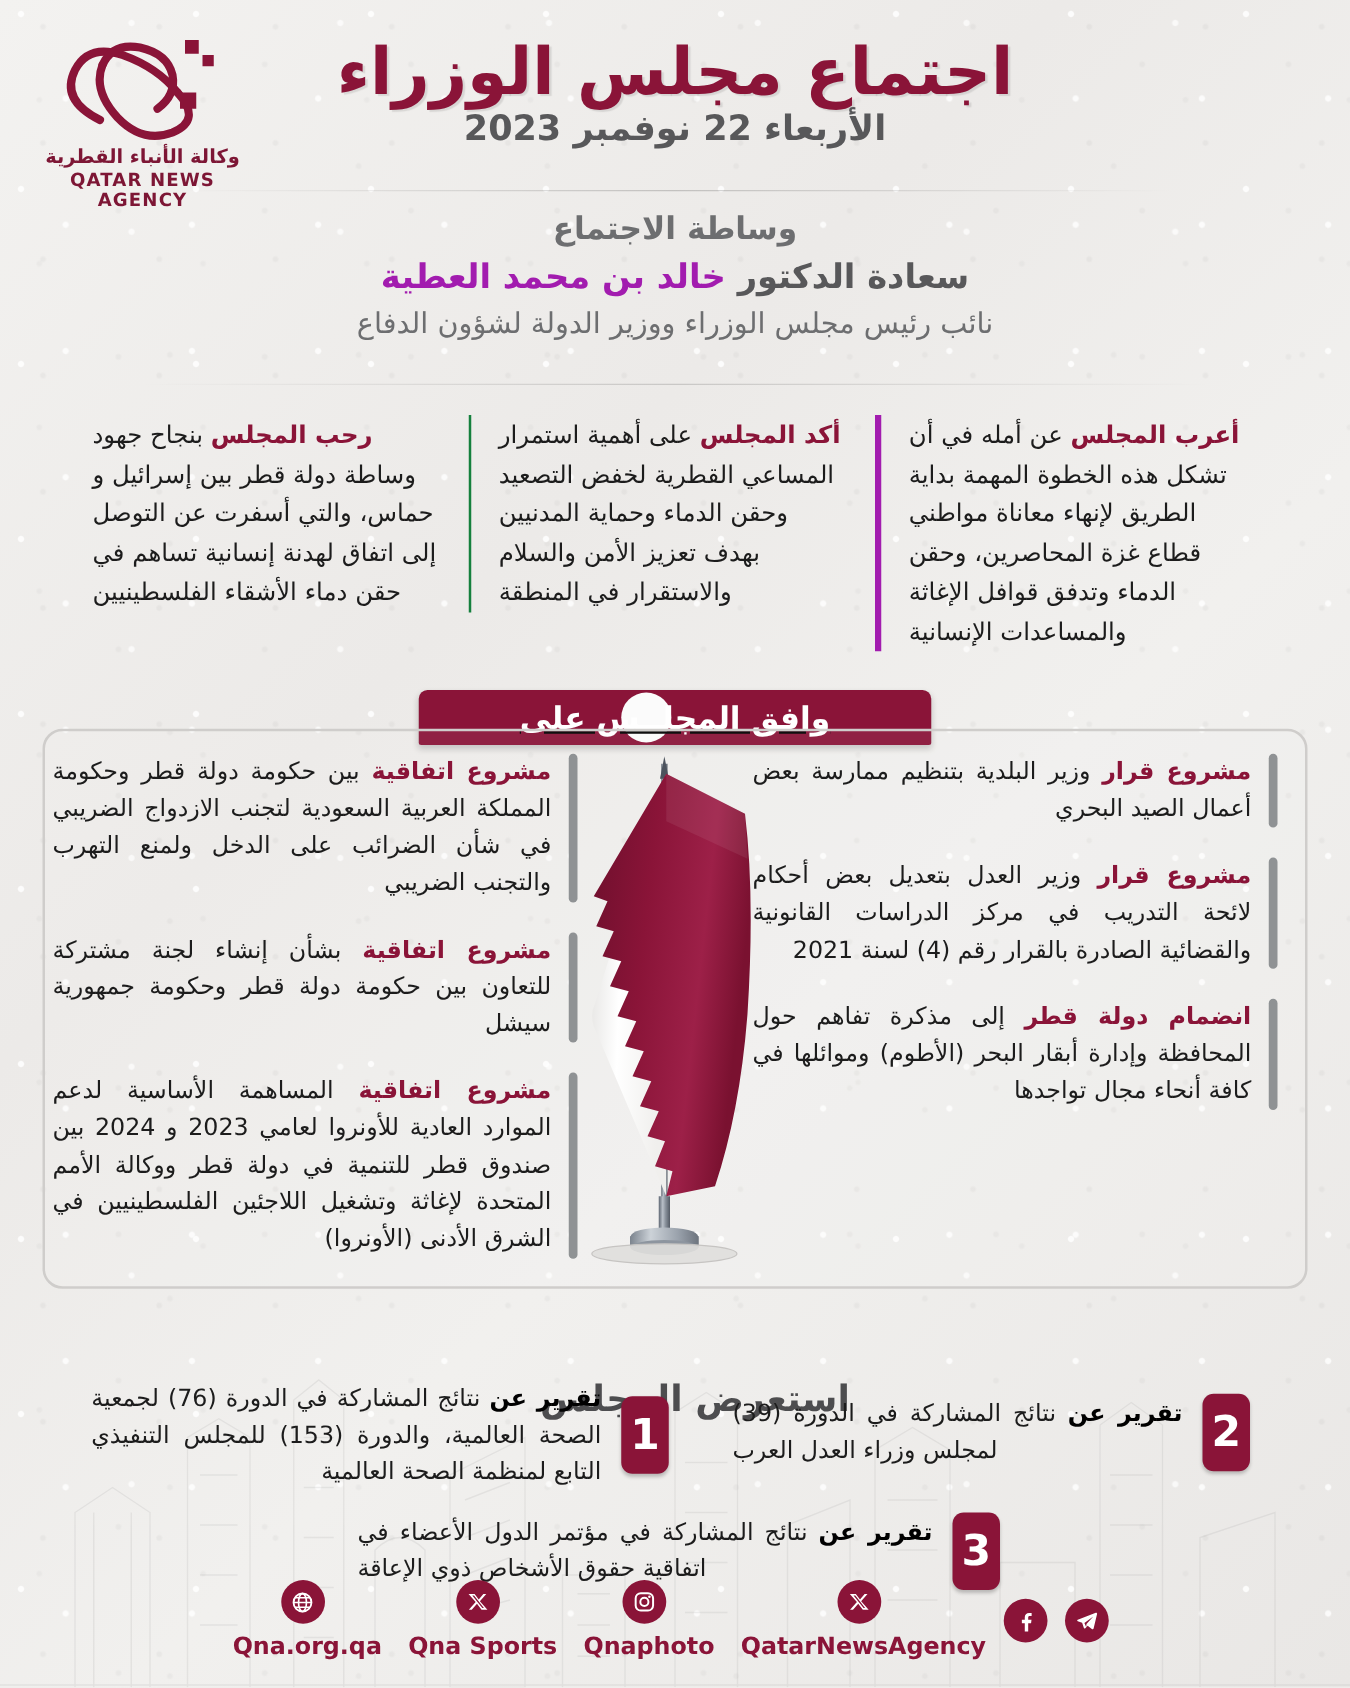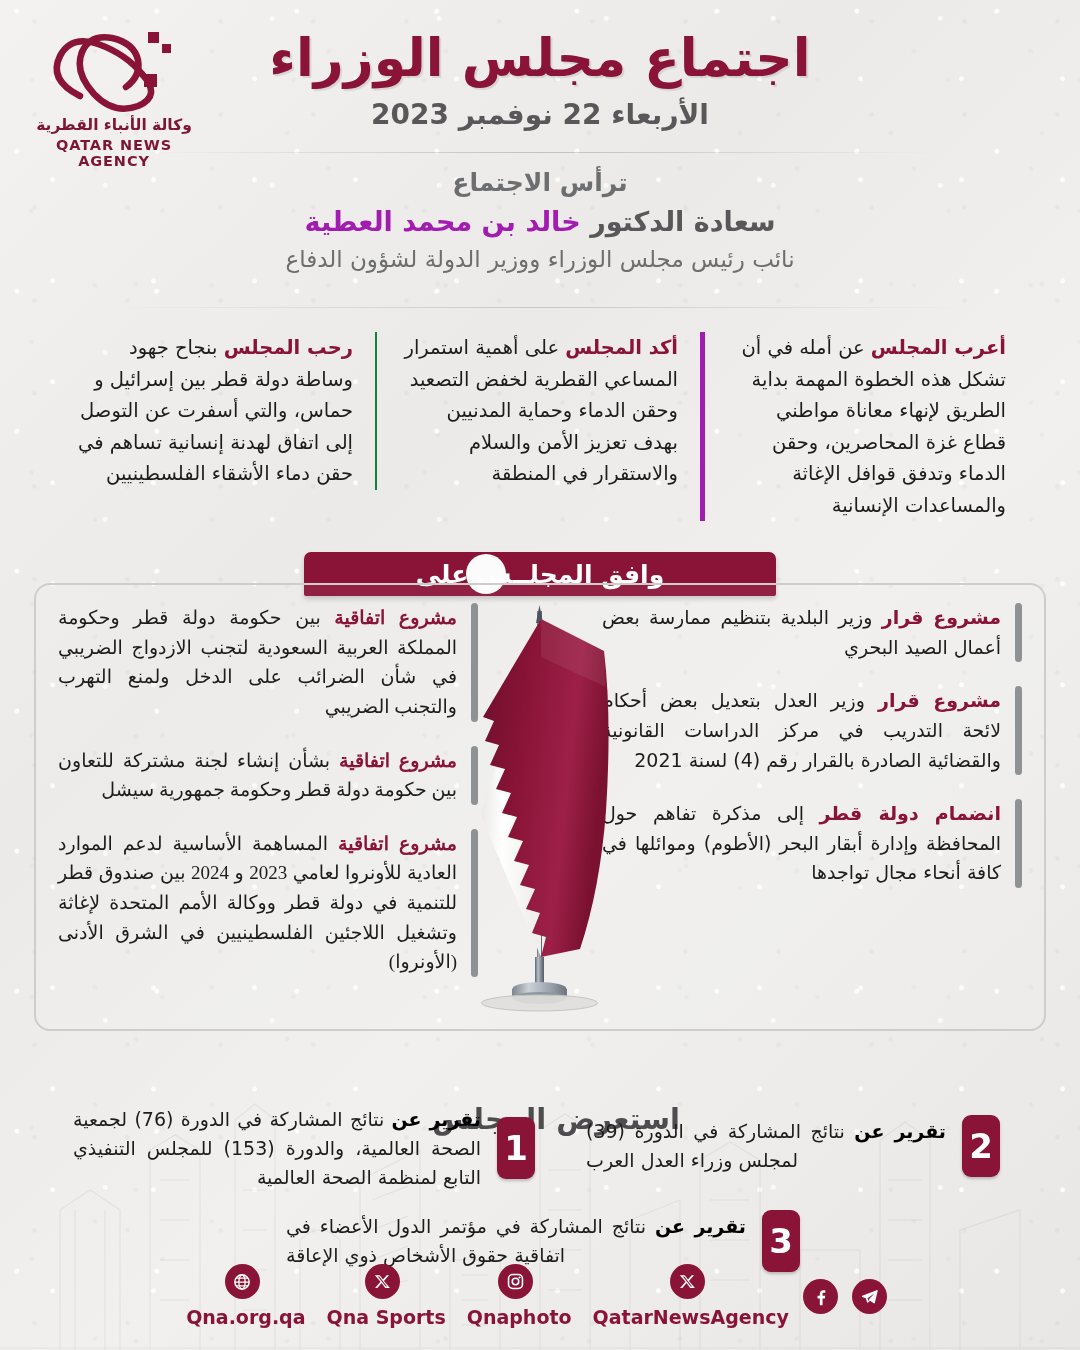--- a/index.html
+++ b/index.html
@@ -73,21 +73,21 @@
     top: 28px; left: 0; right: 0;
     text-align: center;
     font-size: 52px;
     font-weight: bold;
     color: #8a1438;
     letter-spacing: -0.5px;
     text-shadow: 2px 2px 1px rgba(0,0,0,.10);
   }
   .subtitle {
     position: absolute;
-    top: 98px; left: 0; right: 0;
+    top: 86px; left: 0; right: 0;
     text-align: center;
     font-size: 28px;
     font-weight: bold;
     color: #58585a;
   }
 
   .rule {
     position: absolute;
     left: 140px; right: 140px;
     top: 152px;
@@ -118,21 +118,21 @@
     flex-direction: row;
     gap: 0;
     align-items: flex-start;
   }
   .hl-col {
     flex: 1 1 0;
     padding: 0 22px;
     font-size: 19.5px;
     line-height: 1.62;
     color: #1c1c1c;
-    text-align: right;
+    text-align: left;
   }
   .hl-col + .hl-col { border-left: 2px solid #15803d; }
   .hl-col:first-child { border-left: 5px solid #a21caf; }
   .hl-col:last-child { border-left: none; }
   .hl-col b { color: #8a1438; }
 
   
   .section-title {
     position: absolute;
     left: 0; right: 0;
@@ -143,28 +143,29 @@
   }
   #agenda-title { top: 500px; }
   #review-title { top: 1102px; padding-left: 32px; }
 
   
   .banner {
     position: absolute;
     top: 552px;
     left: 50%;
     transform: translateX(-50%);
-    width: 472px;
+    width: 410px;
     height: 44px;
     background: #8a1438;
     border-radius: 7px 7px 2px 2px;
     box-shadow: 0 3px 5px rgba(0,0,0,.18);
     display: flex;
     align-items: center;
     justify-content: center;
+    text-decoration: underline;
   }
   .banner-text {
     color: #fff;
     font-size: 25px;
     font-weight: bold;
     letter-spacing: .5px;
     position: relative;
     z-index: 1;
   }
   .banner-dot {
@@ -188,21 +189,21 @@
   }
 
   .card-cols {
     position: absolute;
     inset: 0;
     display: flex;
     flex-direction: row;
   }
   .col-right, .col-left { width: 420px; padding: 18px 0 0 0; }
   .col-right { margin-right: 22px; }
-  .col-left  { margin-left: 22px; font-family: Liberation Serif, serif; }
+  .col-left  { margin-left: 6px; }
   .col-flag  { flex: 1 1 auto; position: relative; }
 
   .agenda-item {
     position: relative;
     display: flex;
     flex-direction: row;
     align-items: stretch;
     margin-bottom: 24px;
   }
   .agenda-bar {
@@ -349,21 +350,21 @@
       <div class="logo-en">QATAR NEWS AGENCY</div>
     </div>
 
     <div class="title">اجتماع مجلس الوزراء</div>
     <div class="subtitle">الأربعاء 22 نوفمبر 2023</div>
   </div>
 
   <div class="rule"></div>
 
   <div class="chair">
-    <div class="chair-label">ترأس الاجتماع</div>
+    <div class="chair-label">وساطة الاجتماع</div>
     <div class="chair-name">
       <span>سعادة الدكتور</span>
       <b>خالد بن محمد العطية</b>
     </div>
     <div class="chair-role">نائب رئيس مجلس الوزراء ووزير الدولة لشؤون الدفاع</div>
   </div>
 
   <div class="rule2"></div>
 
   <div class="highlights">

